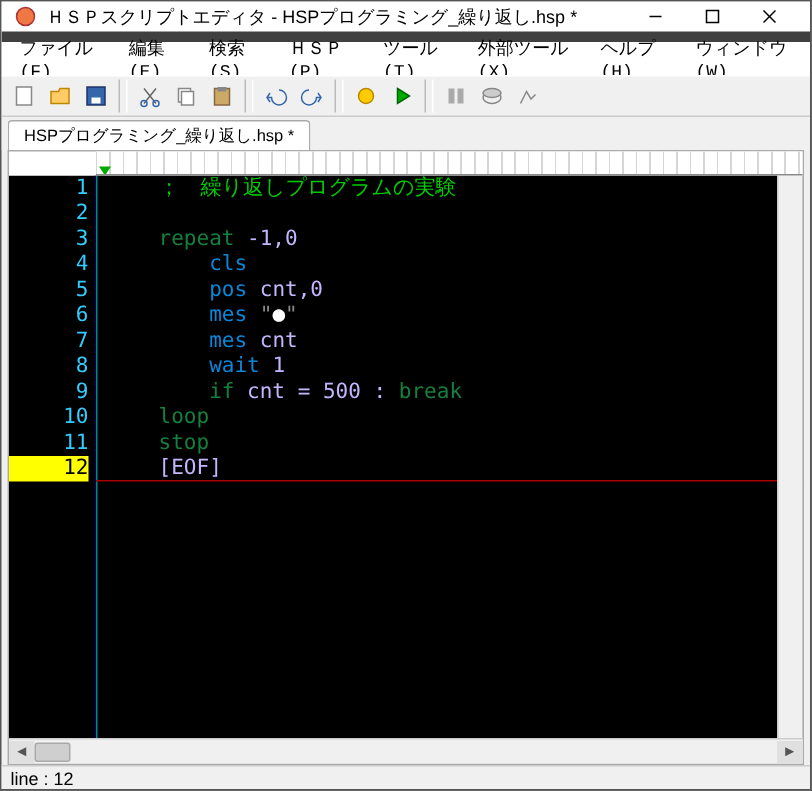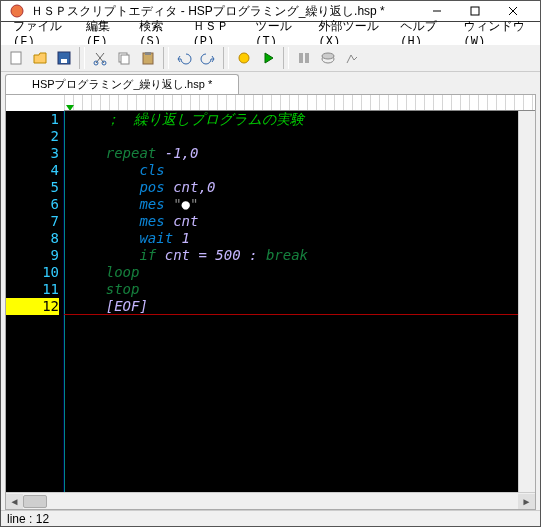--- a/index.html
+++ b/index.html
@@ -7,56 +7,56 @@
     font-family: "Meiryo UI", "MS UI Gothic", sans-serif;
     font-size: 12px;
     background: #f0f0f0;
     width: 541px; height: 527px;
     display: flex; flex-direction: column;
     border: 1px solid #555;
   }
   .titlebar {
     height: 14px; background: #fff;
     display: flex; align-items: center; padding: 10px 8px;
-    border-bottom: 1px solid #404040;
+    border-bottom: 7px solid #404040;
   }
   .titlebar .tb-icon { width: 16px; height: 16px; margin-right: 6px; display: inline-block; }
   .titlebar .title { flex: 1; font-size: 12px; color: #000; }
   .winbtns { display: flex; gap: 0; }
   .winbtn { width: 38px; height: 28px; display: flex; align-items: center; justify-content: center; font-family: Arial; color: #000; }
 
   .menubar { height: 22px; background: #fff; display: flex; align-items: center; padding: 0 4px; gap: 2px; font-family: Liberation Mono, monospace; }
   .menubar .mi { padding: 2px 8px; cursor: default; }
 
   .toolbar { height: 28px; background: #f0f0f0; border-top: 1px solid #fff; border-bottom: 1px solid #ccc;
     display: flex; align-items: center; padding: 0 4px; gap: 2px; }
   .tbtn { width: 22px; height: 22px; display: flex; align-items: center; justify-content: center; border: 1px solid transparent; }
   .tsep { width: 6px; height: 22px; border-left: 1px solid #bbb; border-right: 1px solid #fff; margin: 0 2px; }
 
   .tabstrip { height: 22px; background: #f0f0f0; display: flex; align-items: flex-end; padding: 0 4px; }
-  .tab { background: #fff; border: 1px solid #aaa; border-bottom: none; padding: 2px 26px; font-size: 11px;
+  .tab { background: #fff; border: 1px solid #aaa; border-bottom: none; padding: 2px 10px; font-size: 11px;
     border-radius: 3px 3px 0 0; }
 
   .editor-wrap { flex: 1; background: #fff; position: relative; margin: 0 4px; border: 1px solid #aaa;
     display: flex; flex-direction: column; }
   .ruler { height: 16px; background: #fff; border-bottom: 1px solid #888; position: relative; overflow: hidden; margin-left: 58px; }
   .ruler::before { content: ""; position: absolute; left: 0; top: 0; right: 0; bottom: 0;
     background: repeating-linear-gradient(to right, #888 0, #888 1px, transparent 1px, transparent 9px); opacity: .35;}
   .ruler .caret { position: absolute; top: 10px; width: 0; height: 0;
     border-left: 4px solid transparent; border-right: 4px solid transparent; border-top: 6px solid #0a0; }
 
   .editor-body { flex: 1; display: flex; overflow: hidden; }
   .gutter { width: 58px; background: #000; border-right: 1px solid #004; text-align: right; padding-right: 4px; }
   .gutter .ln { height: 17px; color: #3cf; font-family: "Consolas","MS Gothic",monospace; font-size: 14px; line-height: 17px; }
   .gutter .ln.cur { background: #ff0; color: #000; }
 
   .code { flex: 1; background: #000; font-family: "Consolas","MS Gothic",monospace; font-size: 14px;
     line-height: 17px; padding-left: 8px; position: relative; overflow: hidden; }
   .code .vline { position: absolute; top: 0; bottom: 0; left: 0; width: 1px; background: #088; }
-  .code .line { height: 17px; white-space: pre; font-style: italic; }
+  .code .line { height: 17px; white-space: pre; }
   .c-com { color: #0c0; }
   .c-kw  { color: #15803d; }
   .c-str { color: #888; }
   .c-fn  { color: #0b86d8; }
   .c-txt { color: #c4b5fd; }
   .c-eof { color: #c4b5fd; }
   .c-bullet { color: #fff; }
   .eofln { position: absolute; left: 0; right: 0; height: 1px; background: #a00; top: 203px; }
 
   .scroll-v { position: absolute; right: 0; top: 16px; bottom: 17px; width: 17px; background: #f0f0f0; border-left: 1px solid #ccc; }

